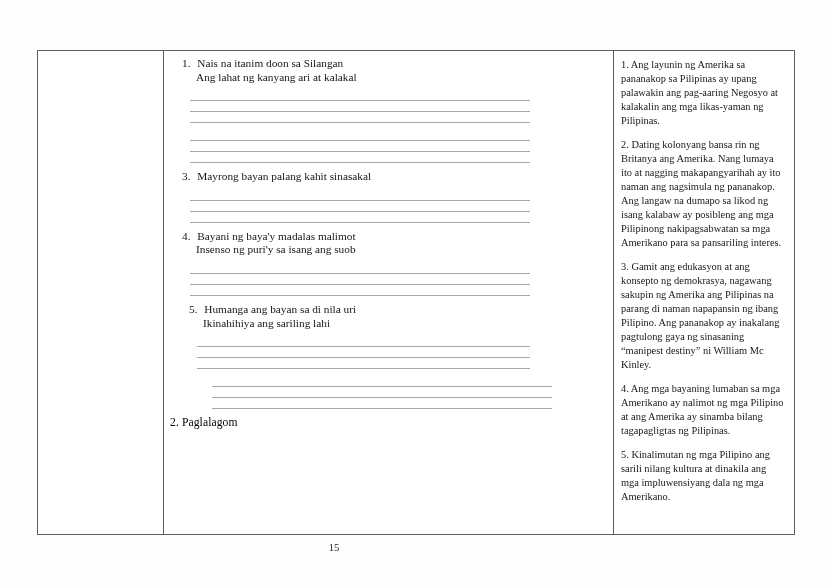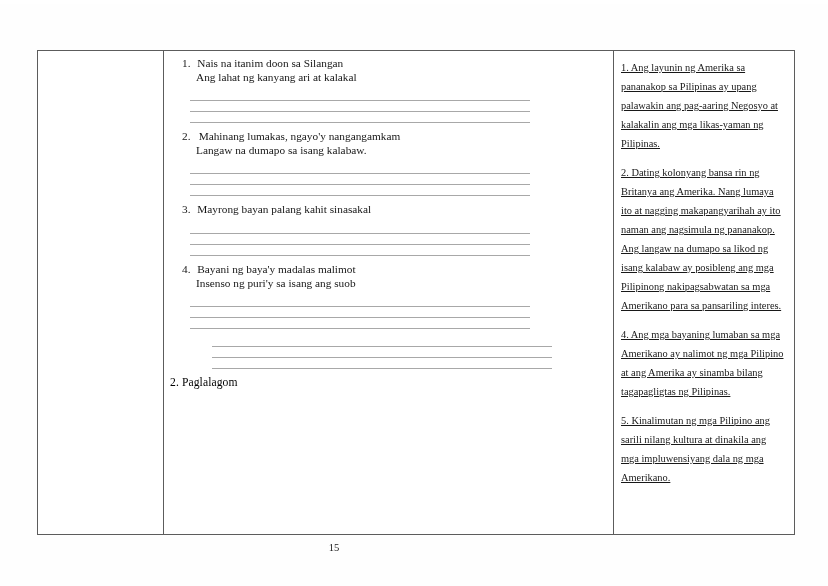--- a/index.html
+++ b/index.html
@@ -101,25 +101,24 @@
     font-weight: normal;
     color: #000;
     padding-left: 6px;
     margin-top: 4px;
     letter-spacing: 0.1px;
   }
 
   
   .note {
     font-size: 10.4px;
-    line-height: 19px;
+    line-height: 14px;
     color: #181818;
     margin: 0 0 10px 0;
     text-align: left;
-    text-decoration: underline;
   }
   .note:last-child { margin-bottom: 0; }
 
   
   .page-number {
     position: absolute;
     left: 0;
     top: 538px;
     width: 668px;
     text-align: center;
@@ -140,58 +139,66 @@
       <div class="items" id="items-container">
           <div class="item">
             <div class="item-lines" style="padding-left: 18px;"><span class="item-line-1"><span style="margin-right: 4px;">1.</span><span> Nais na itanim doon sa Silangan</span></span><span class="item-line-2" style="padding-left: 14px;">Ang lahat ng kanyang ari at kalakal</span></div>
             <div class="blanks" style="margin-left: 26px; width: 340px;">
               <div class="blank-rule"></div>
               <div class="blank-rule"></div>
               <div class="blank-rule last"></div>
             </div>
           </div>
           <div class="item">
-            <div class="item-lines" style="padding-left: 18px;"><span class="item-line-1"><span style="margin-right: 5.33333px;">2.</span><span> Mahinang lumakas, ngayo'y nangangamkam</span></span><span class="item-line-2" style="padding-left: 14px;">Langaw na dumapo sa isang kalabaw.</span></div>
             <div class="blanks" style="margin-left: 26px; width: 340px;">
               <div class="blank-rule"></div>
               <div class="blank-rule"></div>
               <div class="blank-rule last"></div>
             </div>
           </div>
           <div class="item">
             <div class="item-lines" style="padding-left: 18px;"><span class="item-line-1"><span style="margin-right: 4px;">3.</span><span> Mayrong bayan palang kahit sinasakal</span></span></div>
             <div class="blanks" style="margin-left: 26px; width: 340px;">
               <div class="blank-rule"></div>
               <div class="blank-rule"></div>
               <div class="blank-rule last"></div>
             </div>
           </div>
           <div class="item">
             <div class="item-lines" style="padding-left: 18px;"><span class="item-line-1"><span style="margin-right: 4px;">4.</span><span> Bayani ng baya'y madalas malimot</span></span><span class="item-line-2" style="padding-left: 14px;">Insenso ng puri'y sa isang ang suob</span></div>
             <div class="blanks" style="margin-left: 26px; width: 340px;">
+              <div class="blank-rule"></div>
+              <div class="blank-rule"></div>
+              <div class="blank-rule last"></div>
+            </div>
+          </div>
+          <div class="item">
+            <div class="item-lines" style="padding-left: 25px;"><span class="item-line-1"><span style="margin-right: 4px;">5.</span><span> Humanga ang bayan sa di nila uri</span></span><span class="item-line-2" style="padding-left: 14px;">Ikinahihiya ang sariling lahi</span></div>
+            <div class="blanks" style="margin-left: 33px; width: 333px;">
               <div class="blank-rule"></div>
               <div class="blank-rule"></div>
               <div class="blank-rule last"></div>
             </div>
           </div>
           <div class="item">
             <div class="blanks" style="margin-left: 48px; width: 340px;">
               <div class="blank-rule"></div>
               <div class="blank-rule"></div>
               <div class="blank-rule last"></div>
             </div>
           </div>
         </div>
       <div class="section-head">2.  Paglalagom</div>
     </div>
 
     <div class="col-notes">
       <div id="notes-container">
           <p class="note">1. Ang layunin ng Amerika sa pananakop sa Pilipinas ay upang palawakin ang pag-aaring Negosyo at kalakalin ang mga likas-yaman ng Pilipinas.</p>
           <p class="note">2. Dating kolonyang bansa rin ng Britanya ang Amerika. Nang lumaya ito at nagging makapangyarihah ay ito naman ang nagsimula ng pananakop. Ang langaw na dumapo sa likod ng isang kalabaw ay posibleng ang mga Pilipinong nakipagsabwatan sa mga Amerikano para sa pansariling interes.</p>
+          <p class="note">3. Gamit ang edukasyon at ang konsepto ng demokrasya, nagawang sakupin ng Amerika ang Pilipinas na parang di naman napapansin ng ibang Pilipino. Ang pananakop ay inakalang pagtulong gaya ng sinasaning “manipest destiny” ni William Mc Kinley.</p>
           <p class="note">4. Ang mga bayaning lumaban sa mga Amerikano ay nalimot ng mga Pilipino at ang Amerika ay sinamba bilang tagapagligtas ng Pilipinas.</p>
           <p class="note">5. Kinalimutan ng mga Pilipino ang sarili nilang kultura at dinakila ang mga impluwensiyang dala ng mga Amerikano.</p>
         </div>
     </div>
 
   </div>
 
   <div class="page-number">15</div>
 
 </div>

